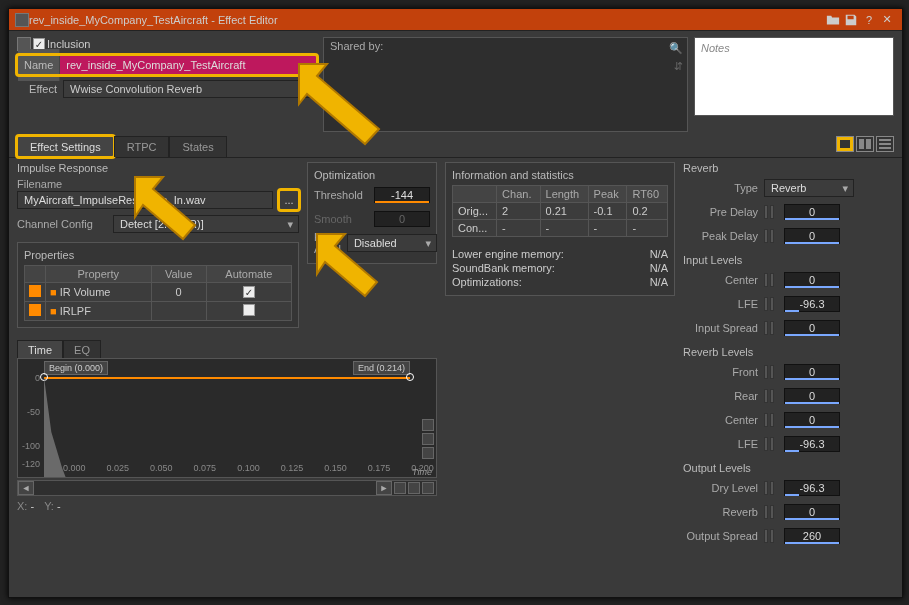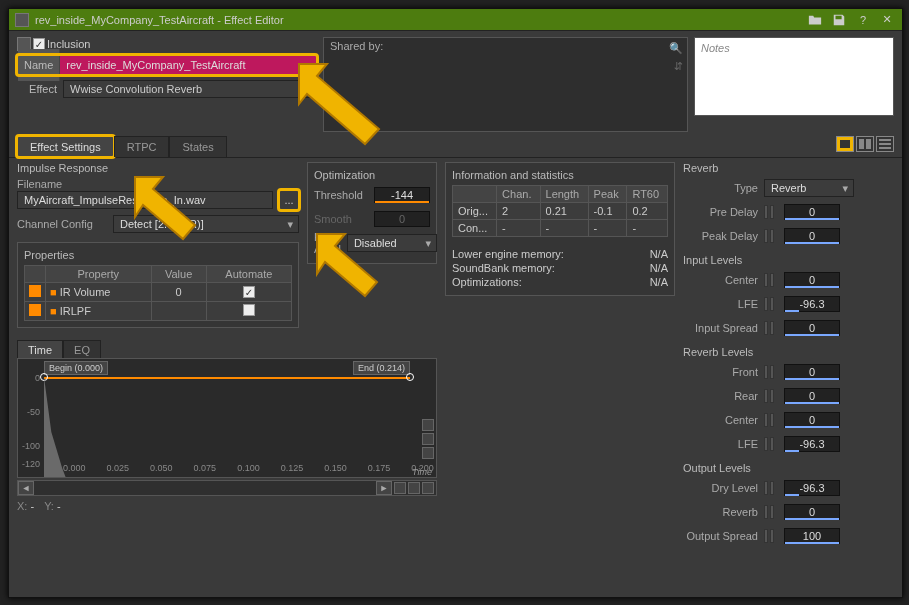--- a/index.html
+++ b/index.html
@@ -1,19 +1,19 @@
 <!DOCTYPE html>
 <html><head>
 <meta charset="utf-8">
 <style>
   *{box-sizing:border-box;margin:0;padding:0;font-family:"Segoe UI",Tahoma,sans-serif;font-size:11px;color:#ccc;}
   body{background:#222;padding:8px;width:909px;height:605px;}
   .window{width:895px;height:590px;background:#3a3a3a;border:1px solid #111;box-shadow:0 0 6px #000;display:flex;flex-direction:column;position:relative;}
   
-  .titlebar{height:22px;background:#4d7c0f;border-bottom:1px solid #222;display:flex;align-items:center;padding:0 6px;gap:6px;}
+  .titlebar{height:22px;background:#c2410c;border-bottom:1px solid #222;display:flex;align-items:center;padding:0 6px;gap:0;}
   .titlebar .t-icon{width:14px;height:14px;background:#555;border:1px solid #777;}
   .titlebar .spacer{flex:1;}
   .titlebar .tb-btn{width:18px;height:18px;display:flex;align-items:center;justify-content:center;color:#ccc;cursor:pointer;}
   
   .hdr{display:flex;gap:6px;padding:6px 8px 2px 8px;}
   .hdr-left{flex:0 0 300px;display:flex;flex-direction:column;gap:4px;}
   .hdr-shared{flex:1;background:#2e2e2e;border:1px solid #555;height:95px;position:relative;}
   .hdr-shared .lbl{position:absolute;top:2px;left:6px;color:#aaa;}
   .hdr-shared .mag{position:absolute;top:4px;right:4px;color:#888;}
   .hdr-shared .arrows{position:absolute;top:22px;right:4px;color:#666;}
@@ -446,21 +446,21 @@
               <span></span>
             </span>
             <span class="num-field blue">0</span>
           </div>
         <div class="field-row">
             <span class="k">Output Spread</span>
             <span class="pill-handles">
               <span></span>
               <span></span>
             </span>
-            <span class="num-field blue">100</span>
+            <span class="num-field blue">260</span>
           </div>
       </div>
     </div>
   </div>
 
   <div class="arrow-anno" style="left:290px;top:55px">
     <svg width="110" height="110">
         <polygon points="0,0 28,0 18,12 80,65 66,80 8,30 0,40"></polygon>
       </svg>
   </div>

